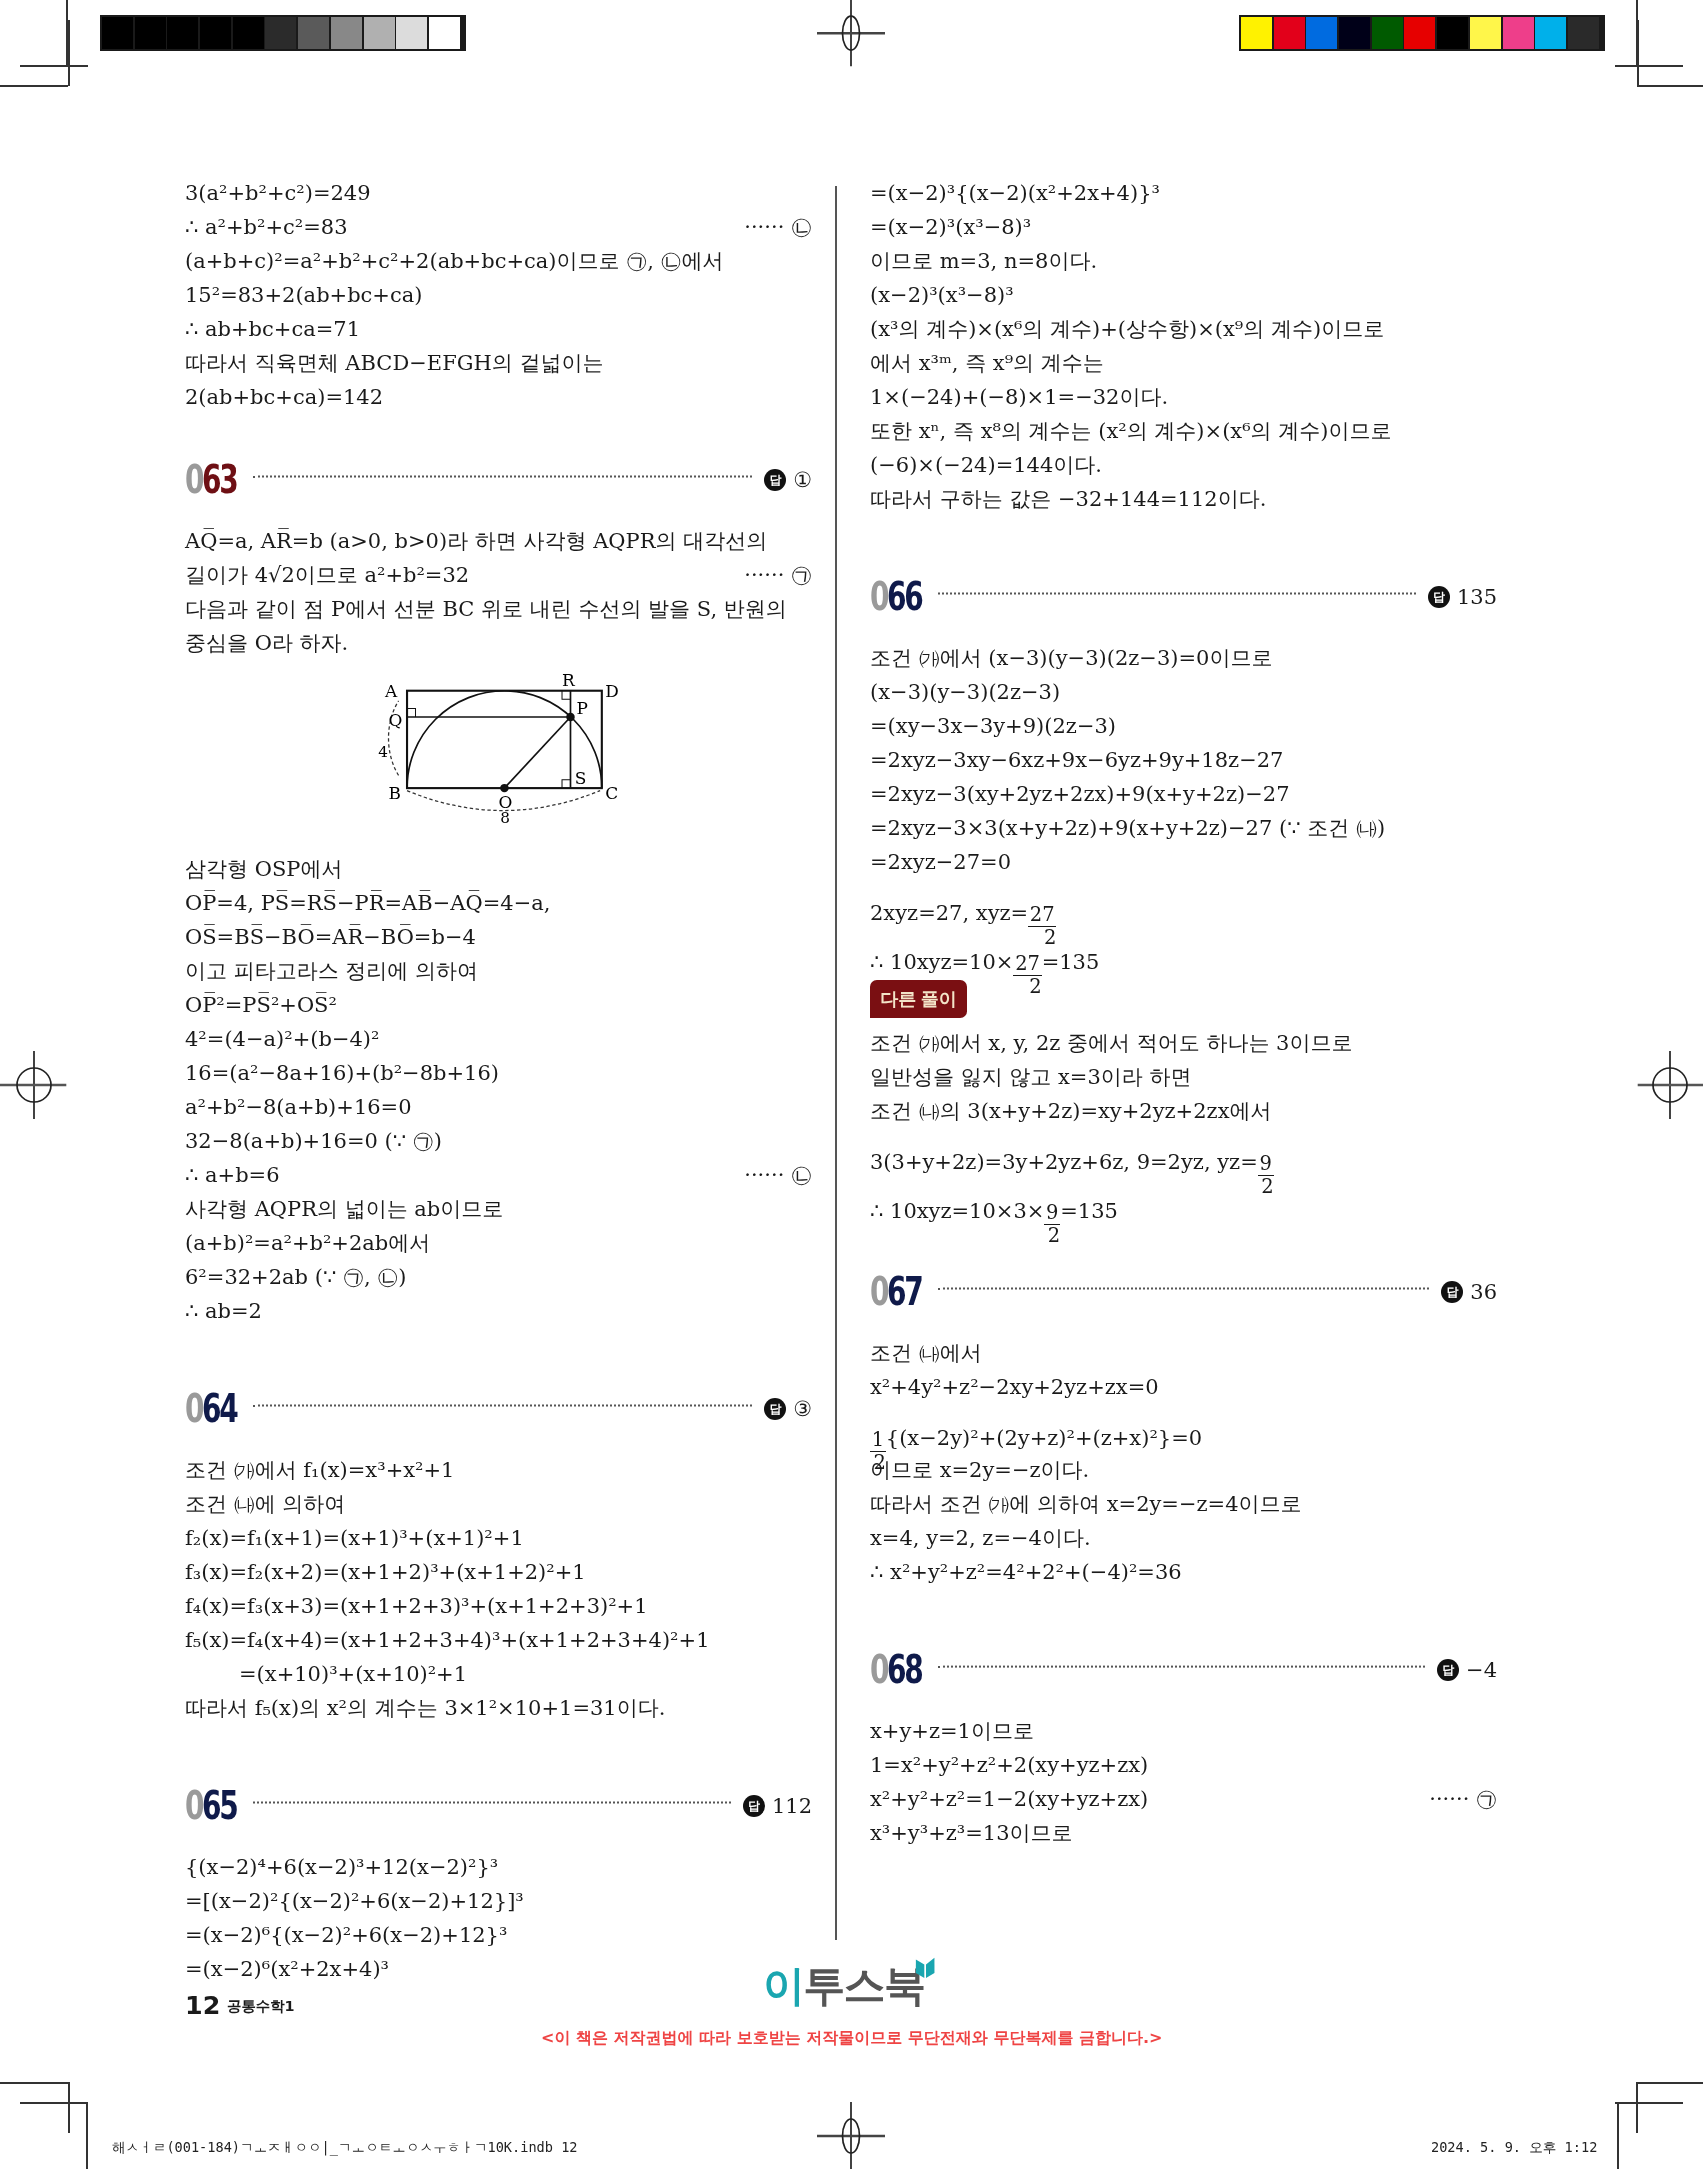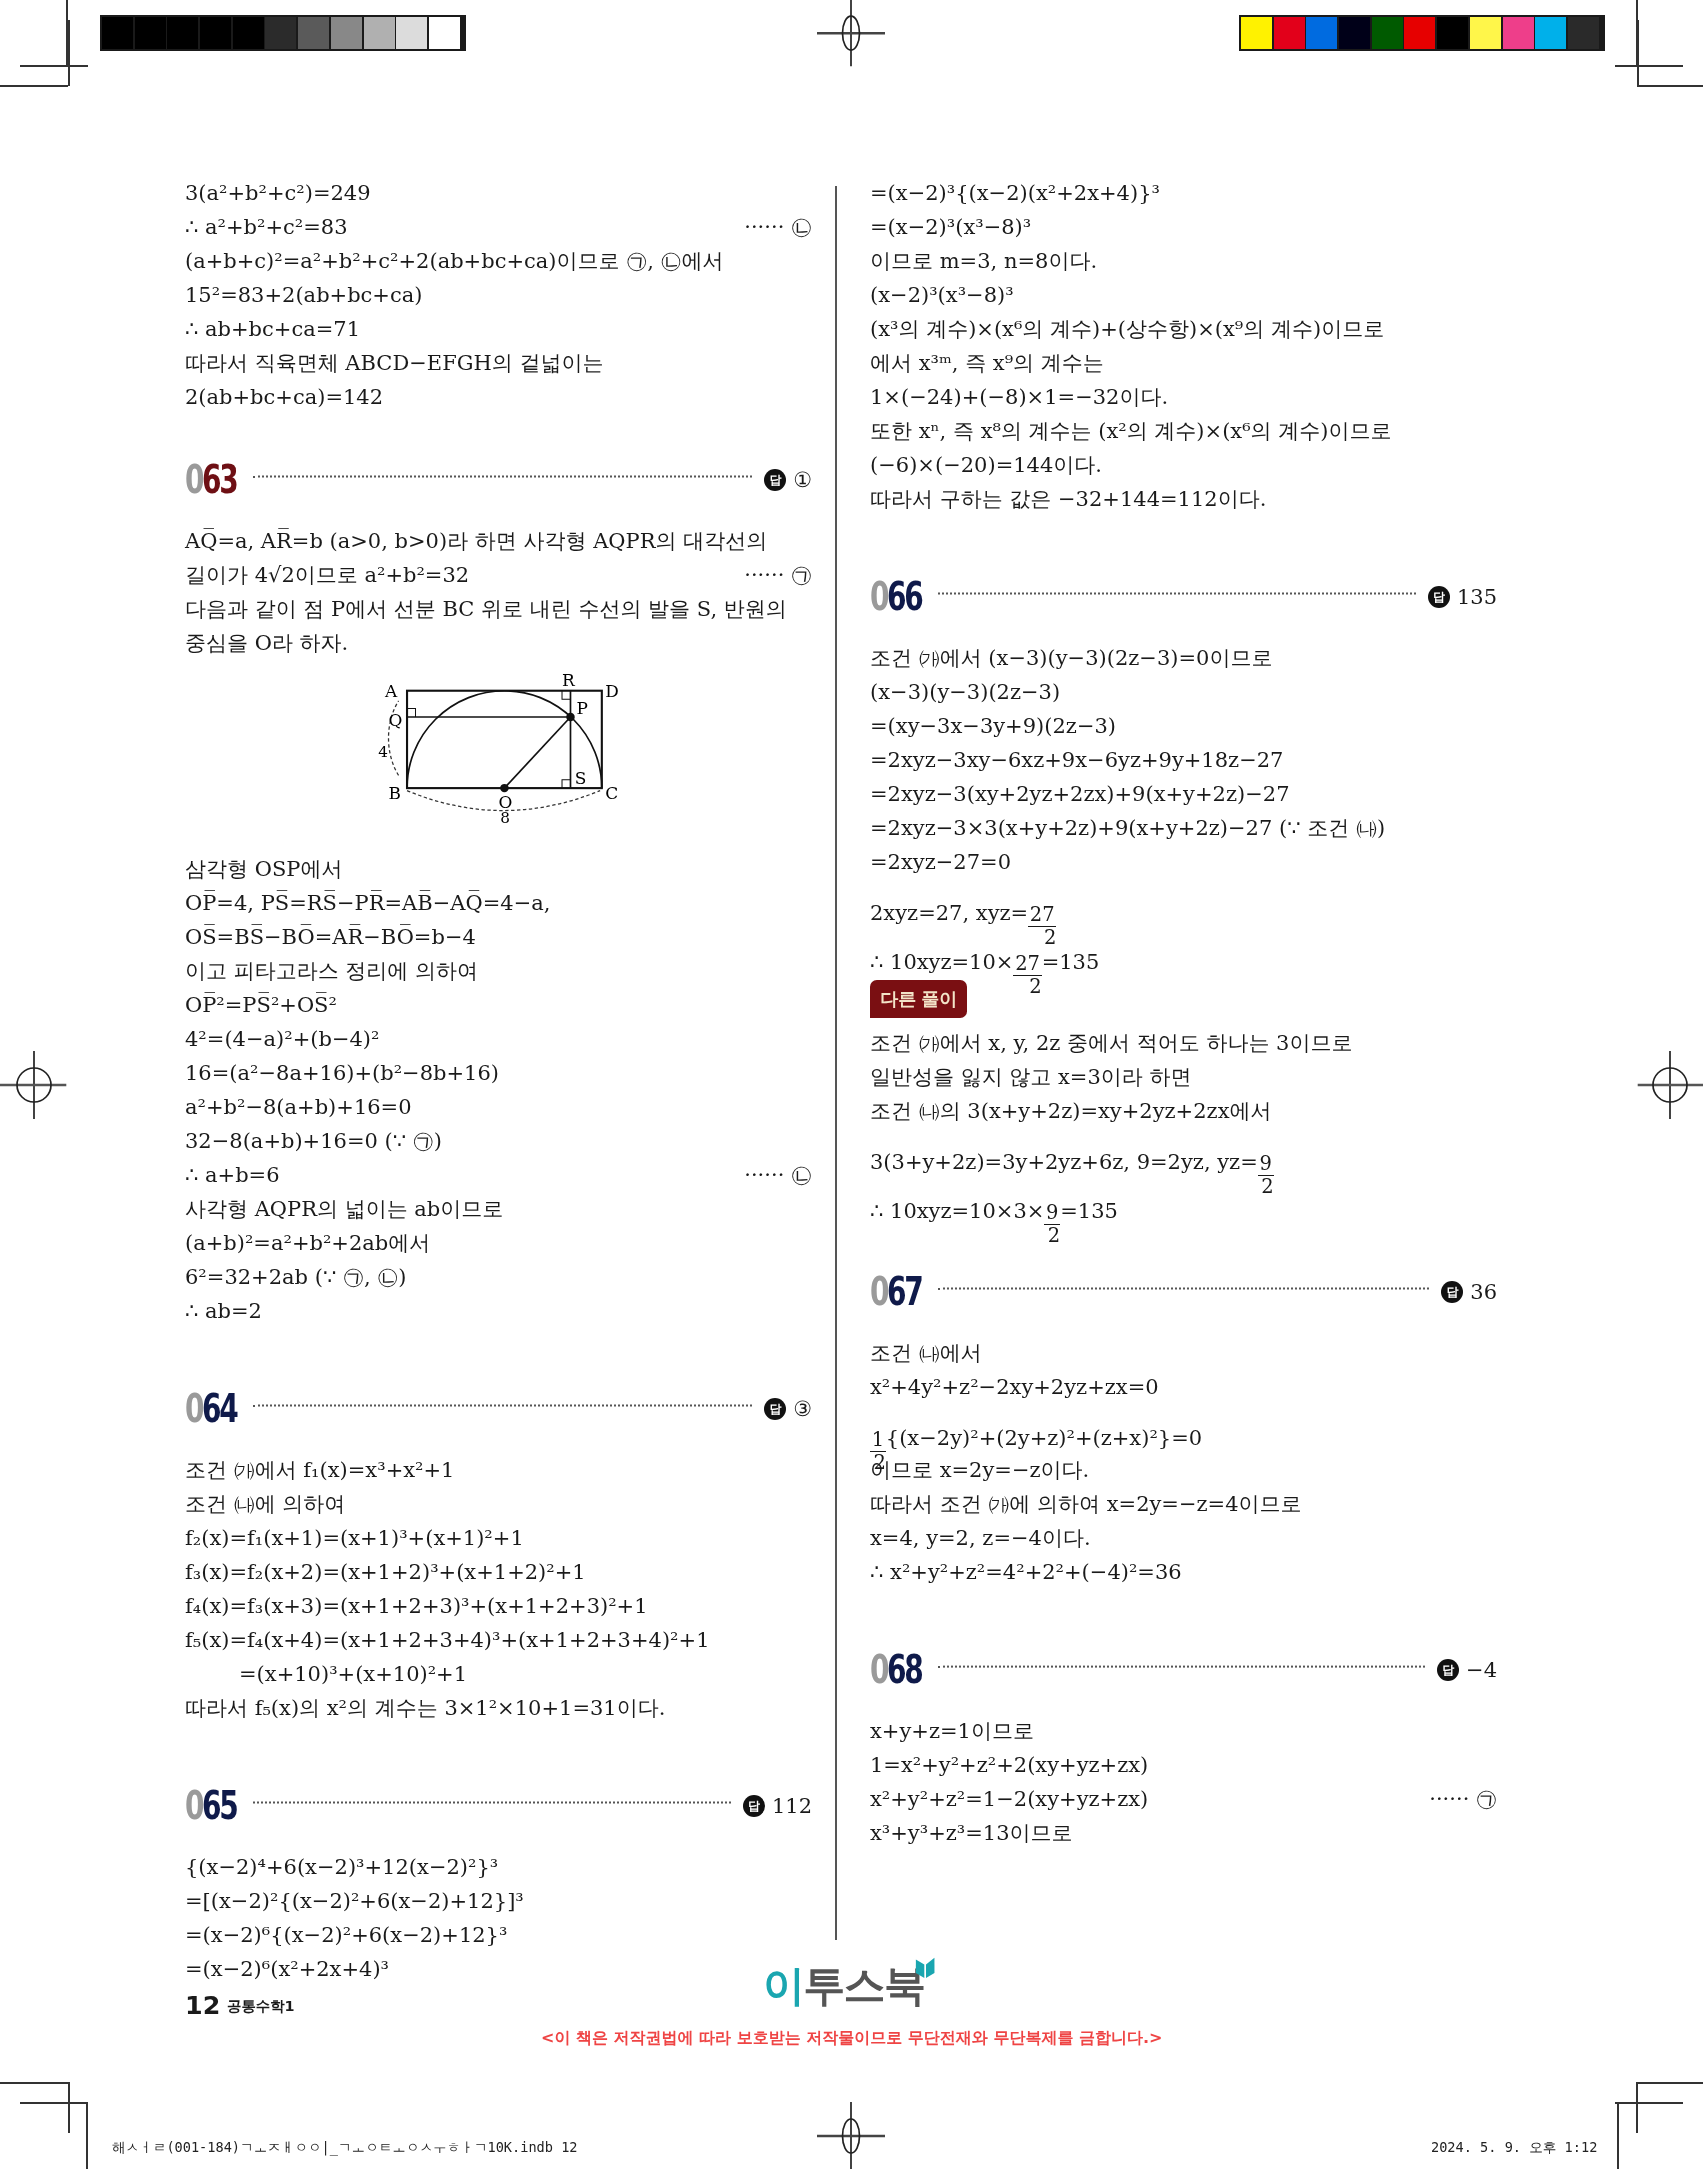--- a/index.html
+++ b/index.html
@@ -29,21 +29,21 @@
 
   .problem-head { position: relative; height: 54px; display: flex; align-items: center; margin-bottom: 17px; }
   .pnum { font-family: "DejaVu Sans", sans-serif; font-weight: bold; font-size: 39px; letter-spacing: -3.4px; transform: scaleX(0.72); transform-origin: left center; width: 68px; }
   .pnum .z { color: #9a9a9a; }
   .pnum .n { color: #0f1a4a; }
   .pnum.red .n { color: #6e0f14; }
   .dots { flex: 1; border-bottom: 2.5px dotted #555; margin: 0 12px 0 0; height: 0; transform: translateY(-3.4px); }
   .ans-icon { width: 22px; height: 22px; border-radius: 50%; background: #111; color: #fff; font-family: "DejaVu Sans", sans-serif; font-size: 12px; line-height: 22px; text-align: center; font-weight: bold; margin-right: 6.8px; }
   .ans-val { font-size: 21px; }
 
-  .alt-badge { display: inline-block; background: #7a0f12; color: #f3e4c8; font-family: Liberation Sans, sans-serif; font-weight: bold; font-size: 18px; padding: 1.7px 10.2px; border-radius: 6.8px 6.8px 6.8px 0; margin: 3.4px 0 8.5px 0; }
+  .alt-badge { display: inline-block; background: #7a0f12; color: #f3e4c8; font-family: Liberation Serif, serif; font-weight: bold; font-size: 18px; padding: 1.7px 10.2px; border-radius: 6.8px 6.8px 6.8px 0; margin: 3.4px 0 8.5px 0; }
 
   .figure { position: relative; width: 271px; height: 170px; margin: 5.1px 0 6.8px 178px; }
 
   .frac { display: inline-block; vertical-align: middle; text-align: right; line-height: 22px; font-size: 19.5px; margin-top: 25px; }
   .frac .num { display: block; border-bottom: 1.7px solid #1a1a1a; padding: 0 1.7px; }
   .frac .den { display: block; }
 
   
   .page-num { position: absolute; left: 185px; top: 1990px; font-family: "DejaVu Sans", sans-serif; font-weight: bold; font-size: 25.4px; }
   .page-sub { position: absolute; left: 227px; top: 1997px; font-family: "DejaVu Sans", sans-serif; font-weight: bold; font-size: 14.4px; }
@@ -237,21 +237,21 @@
 <div class="col col-right">
   <div id="p065-cont">
       <div class="line"><span>=(x−2)³{(x−2)(x²+2x+4)}³</span></div>
       <div class="line"><span>=(x−2)³(x³−8)³</span></div>
       <div class="line"><span>이므로 m=3, n=8이다.</span></div>
       <div class="line"><span>(x−2)³(x³−8)³</span></div>
       <div class="line"><span>(x³의 계수)×(x⁶의 계수)+(상수항)×(x⁹의 계수)이므로</span></div>
       <div class="line"><span>에서 x³ᵐ, 즉 x⁹의 계수는</span></div>
       <div class="line"><span>1×(−24)+(−8)×1=−32이다.</span></div>
       <div class="line"><span>또한 xⁿ, 즉 x⁸의 계수는 (x²의 계수)×(x⁶의 계수)이므로</span></div>
-      <div class="line"><span>(−6)×(−20)=144이다.</span></div>
+      <div class="line"><span>(−6)×(−24)=144이다.</span></div>
       <div class="line"><span>따라서 구하는 값은 −32+144=112이다.</span></div>
     </div>
 
   <div class="gap-lg"></div>
 
   <div>
     <div class="problem-head">
       <div class="pnum"><span class="z">0</span><span class="n">66</span></div>
       <div class="dots"></div>
       <div class="ans-icon">답</div>

